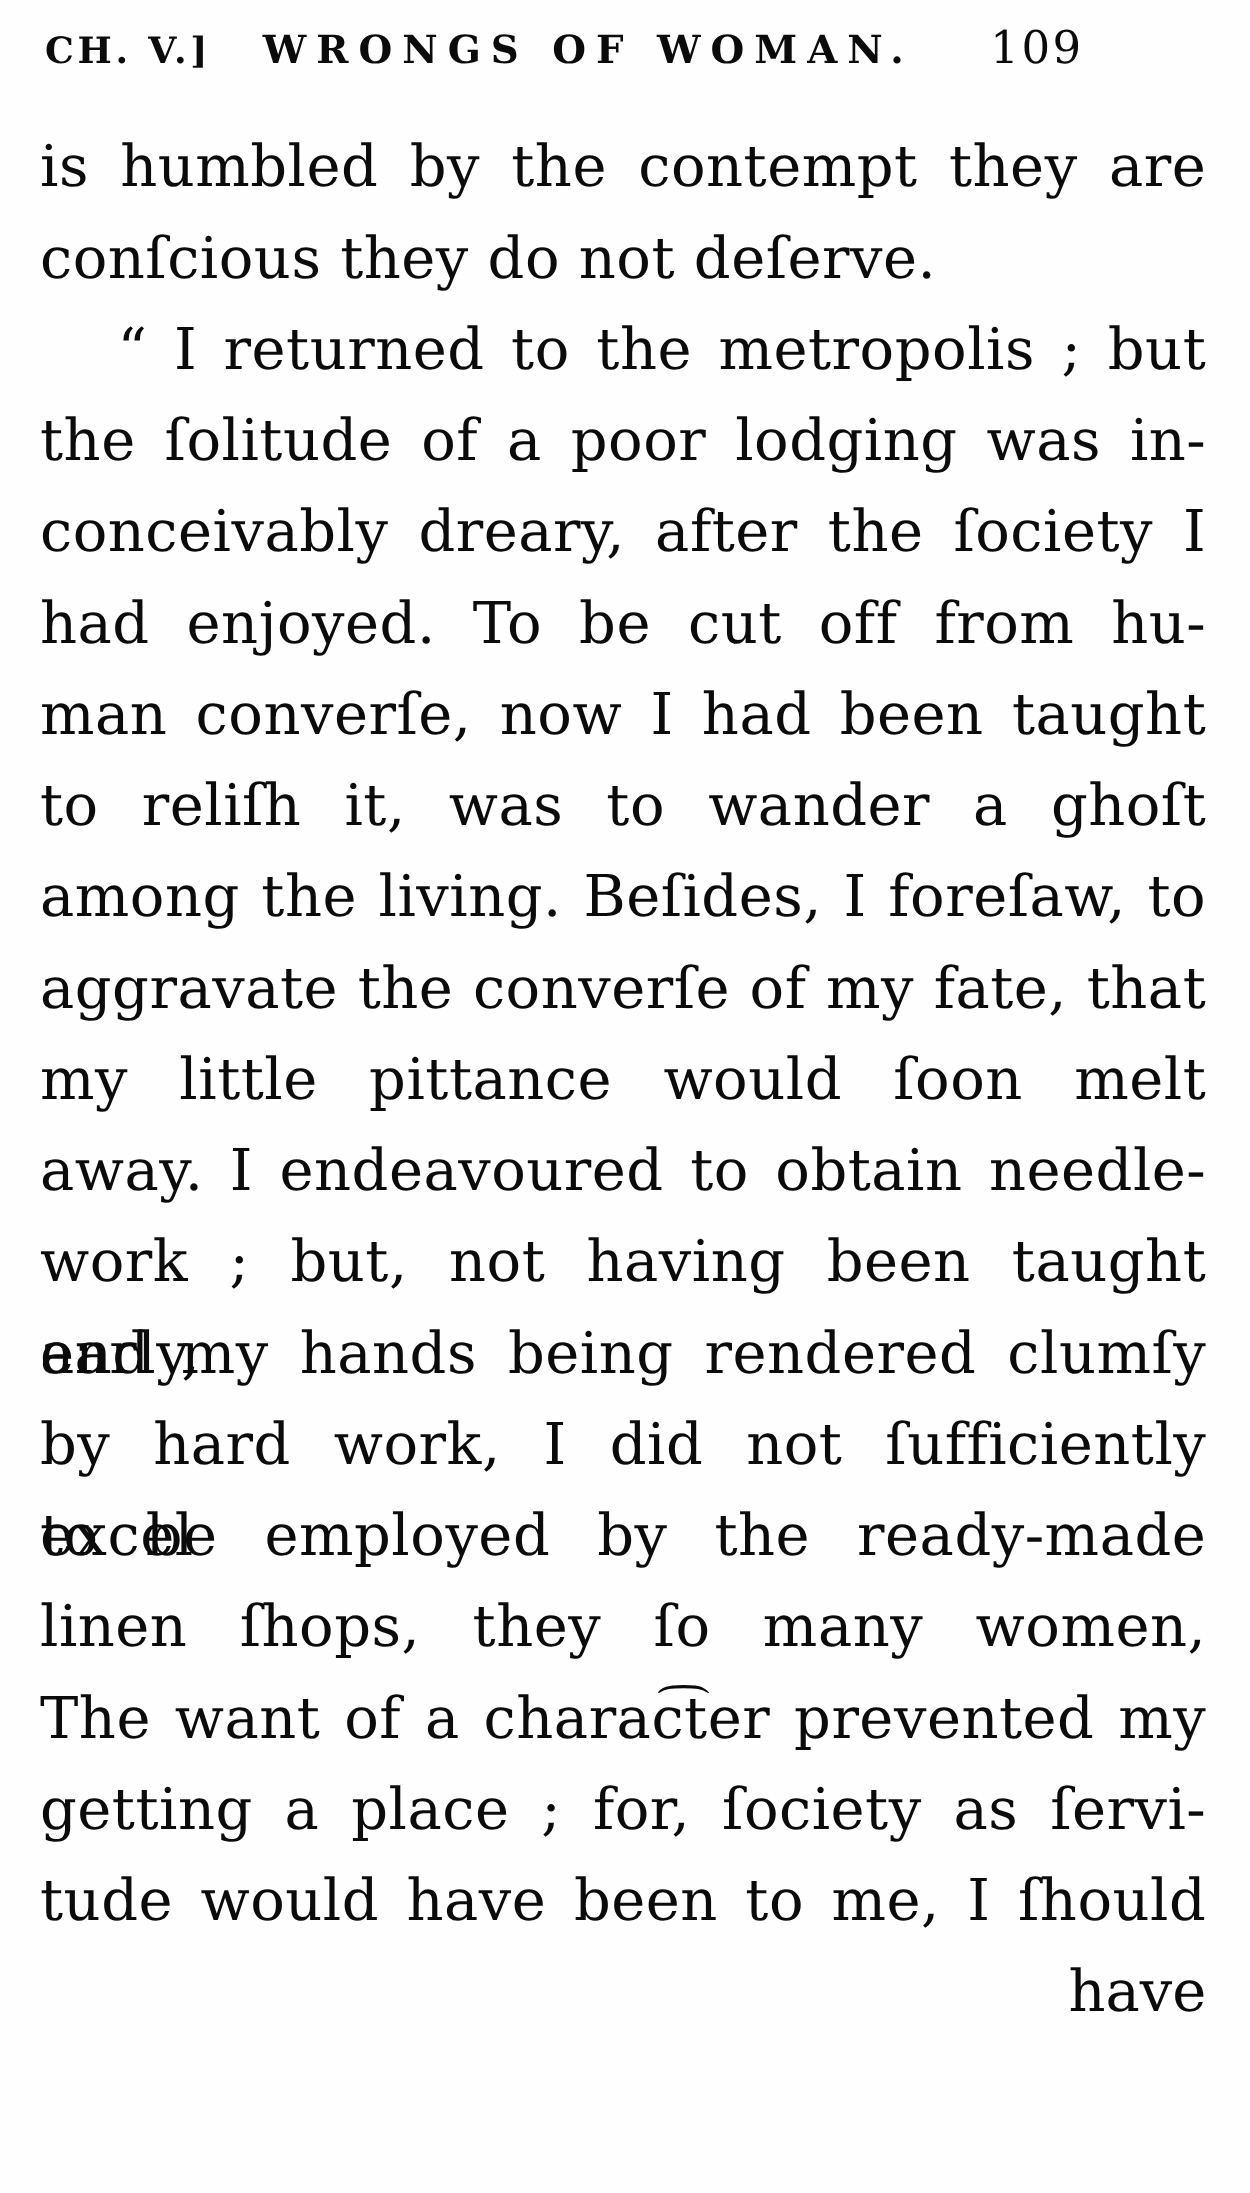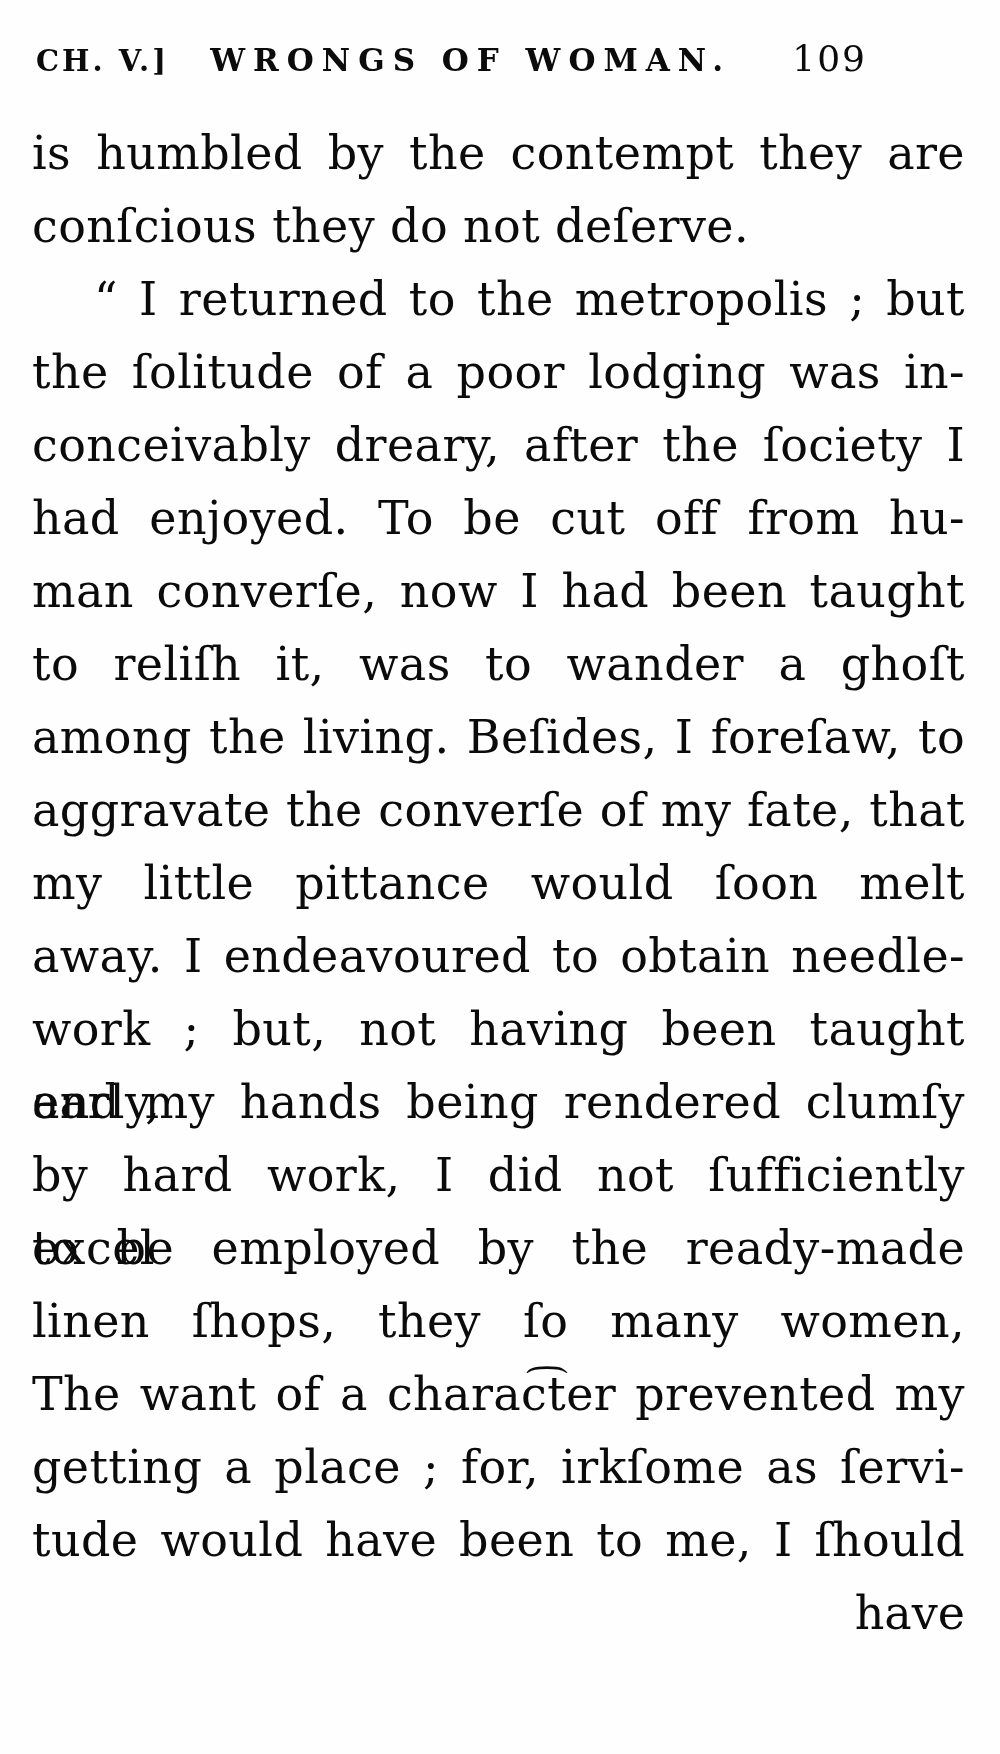--- a/index.html
+++ b/index.html
@@ -5,21 +5,21 @@
   html, body {
     margin: 0;
     padding: 0;
     background: #ffffff;
   }
   .page {
     position: relative;
     width: 1000px;
     height: 1754px;
     box-sizing: border-box;
-    padding: 38px 35px 0 32px;
+    padding: 18px 35px 0 32px;
     background: #fefefe;
     color: #0b0b0b;
     font-family: "DejaVu Serif", "Liberation Serif", serif;
     overflow: hidden;
   }
   .running-head {
     display: flex;
     align-items: baseline;
     height: 55px;
     font-weight: bold;
@@ -95,19 +95,19 @@
         <div class="line">among the living. Beſides, I foreſaw, to</div>
         <div class="line">aggravate the converſe of my fate, that</div>
         <div class="line">my little pittance would ſoon melt</div>
         <div class="line">away.  I endeavoured to obtain needle-</div>
         <div class="line">work ; but, not having been taught early,</div>
         <div class="line">and my hands being rendered clumſy</div>
         <div class="line">by hard work, I did not ſufficiently excel</div>
         <div class="line">to be employed by the ready-made</div>
         <div class="line">linen ſhops, they ſo many women,</div>
         <div class="line">The want of a charac͡ter prevented my</div>
-        <div class="line">getting a place ;  for, irkſome as ſervi-</div>
+        <div class="line">getting a place ;  for, ſociety as ſervi-</div>
         <div class="line">tude would have been to me, I ſhould</div>
       </div>
     <div class="catchword">have</div>
   </main>
 
 </div>
 
 </body></html>

